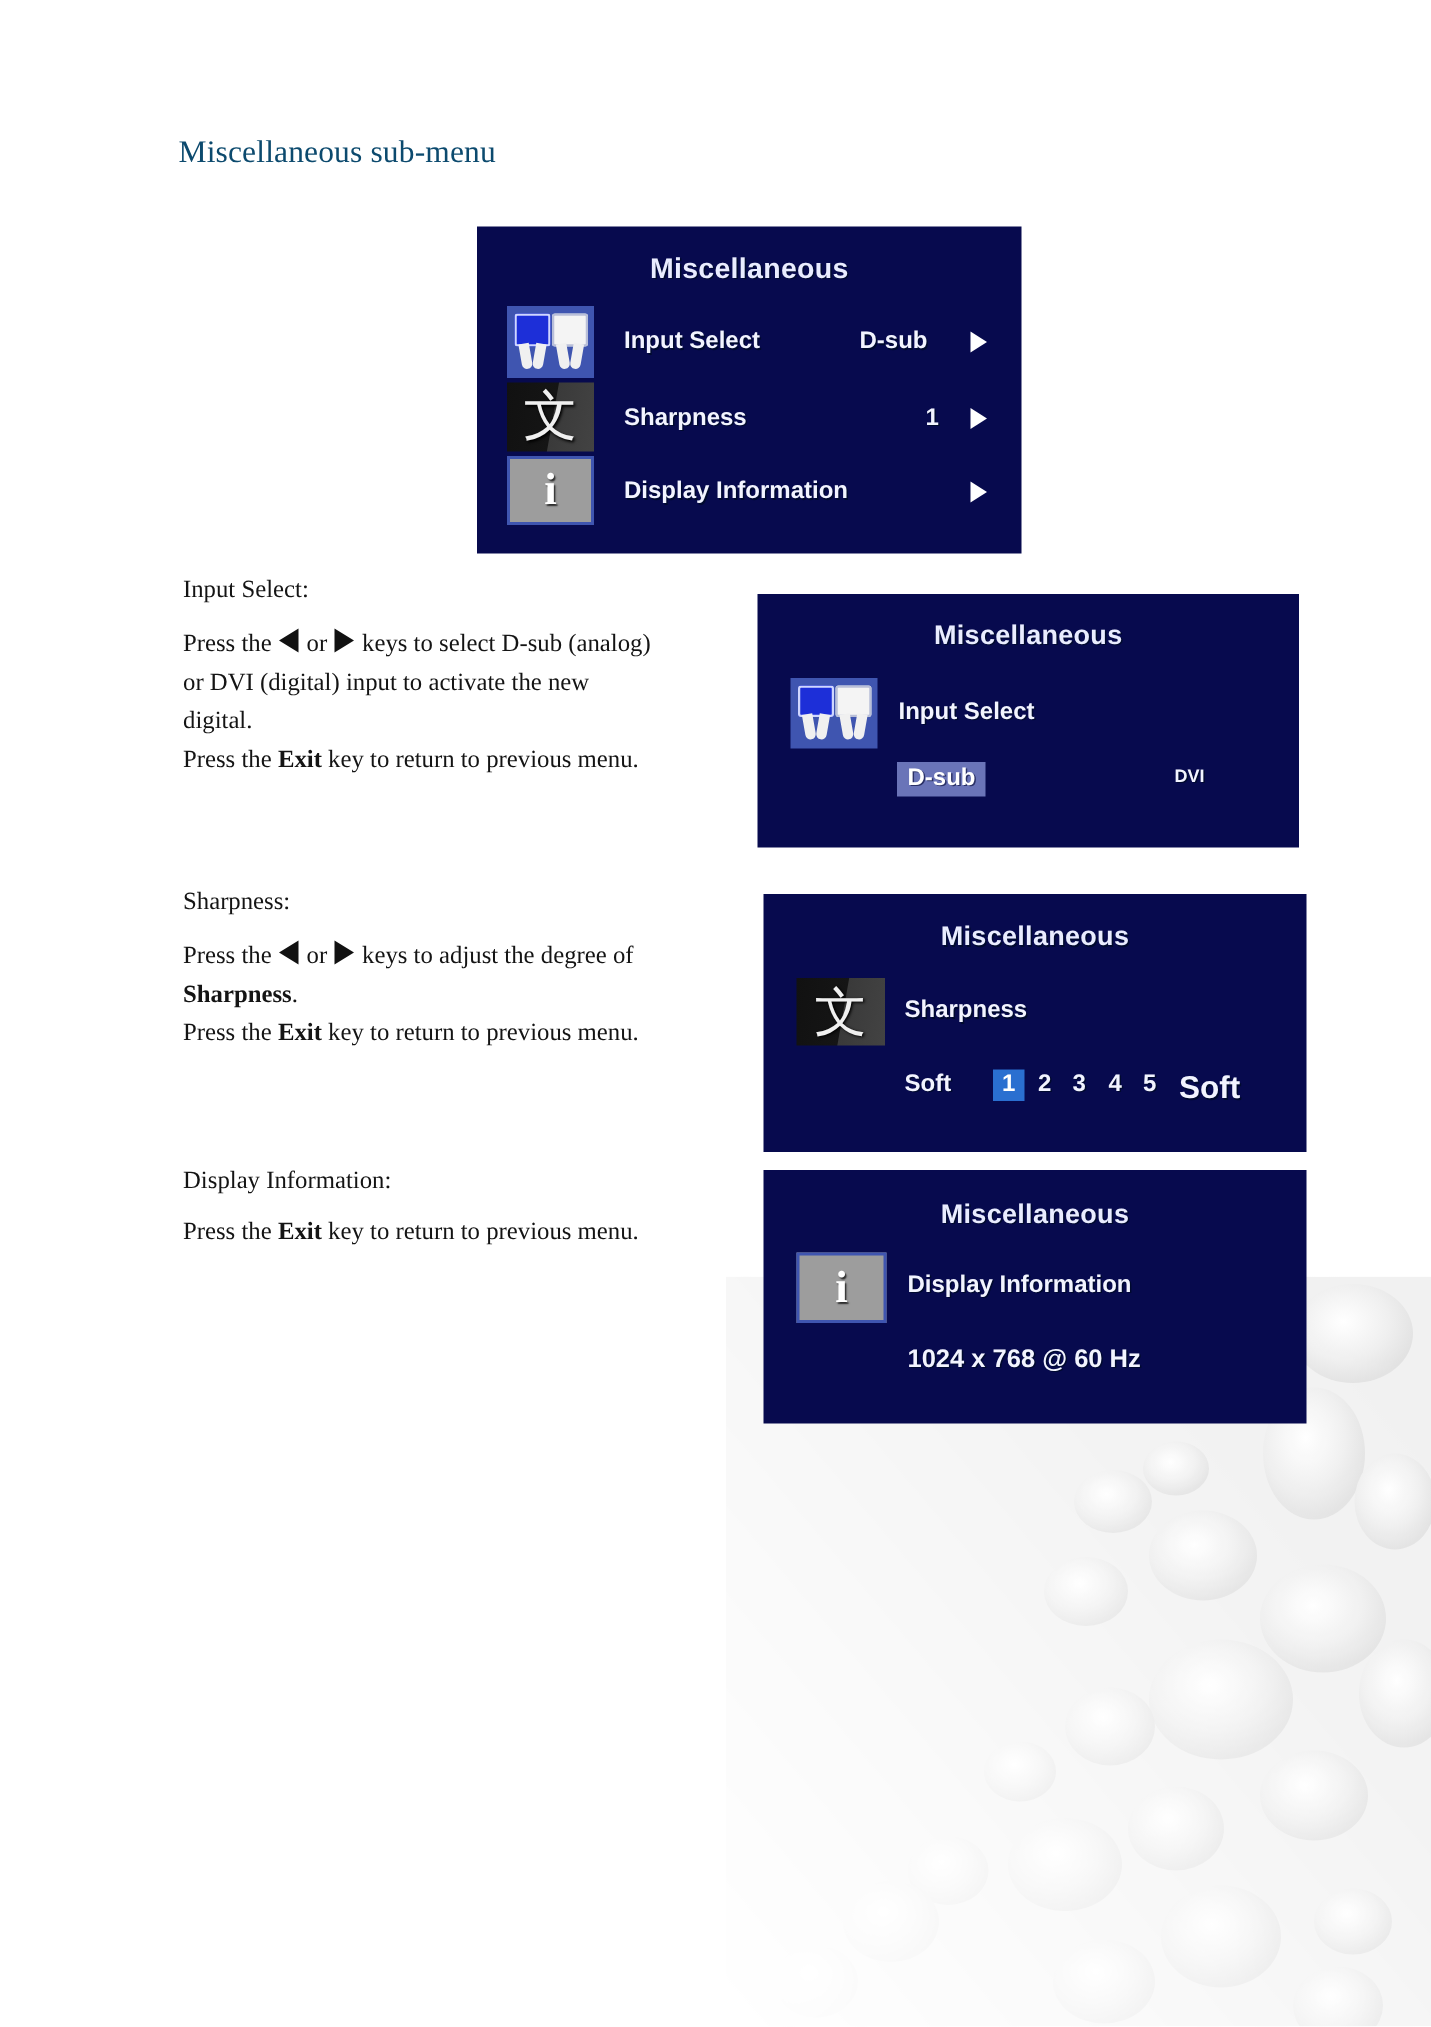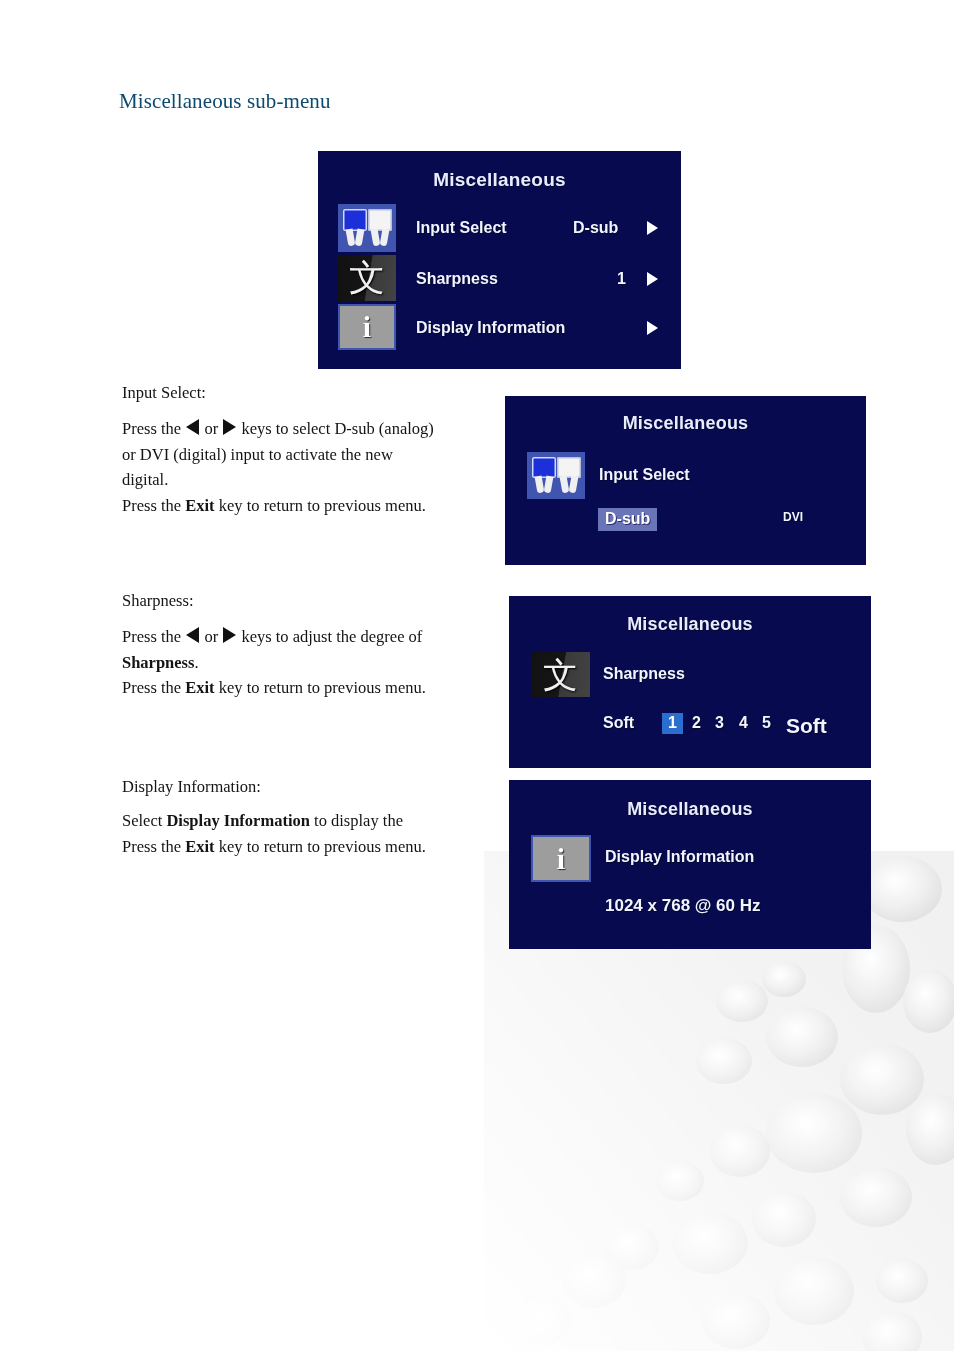--- a/index.html
+++ b/index.html
@@ -334,21 +334,20 @@
   <span class="opt" style="left:183px; top:118px; font-size:16px;">2</span>
   <span class="opt" style="left:206px; top:118px; font-size:16px;">3</span>
   <span class="opt" style="left:230px; top:118px; font-size:16px;">4</span>
   <span class="opt" style="left:253px; top:118px; font-size:16px;">5</span>
   <span class="opt" style="left:277px; top:118px; font-size:21px;">Soft</span>
 </div>
 
 <div class="sec-head" style="left:122px; top:777px;">Display Information:</div>
 
 <div class="sec-body" style="left:122px; top:808px;">
-  <p>Select <span class="b">Display Information</span> to display the</p>
   <p>Press the <span class="b">Exit</span> key to return to previous menu.</p>
 </div>
 
 <div class="osd" style="left:509px; top:780px; width:362px; height:169px;">
   <div class="osd-title" style="top:19px; font-size:18px;">Miscellaneous</div>
 
   <div class="icon-tile tile-info" style="left:22px; top:55px; width:60px; height:47px;">
     <div class="info-i" style="font-size:30px;">i</div>
   </div>
 

